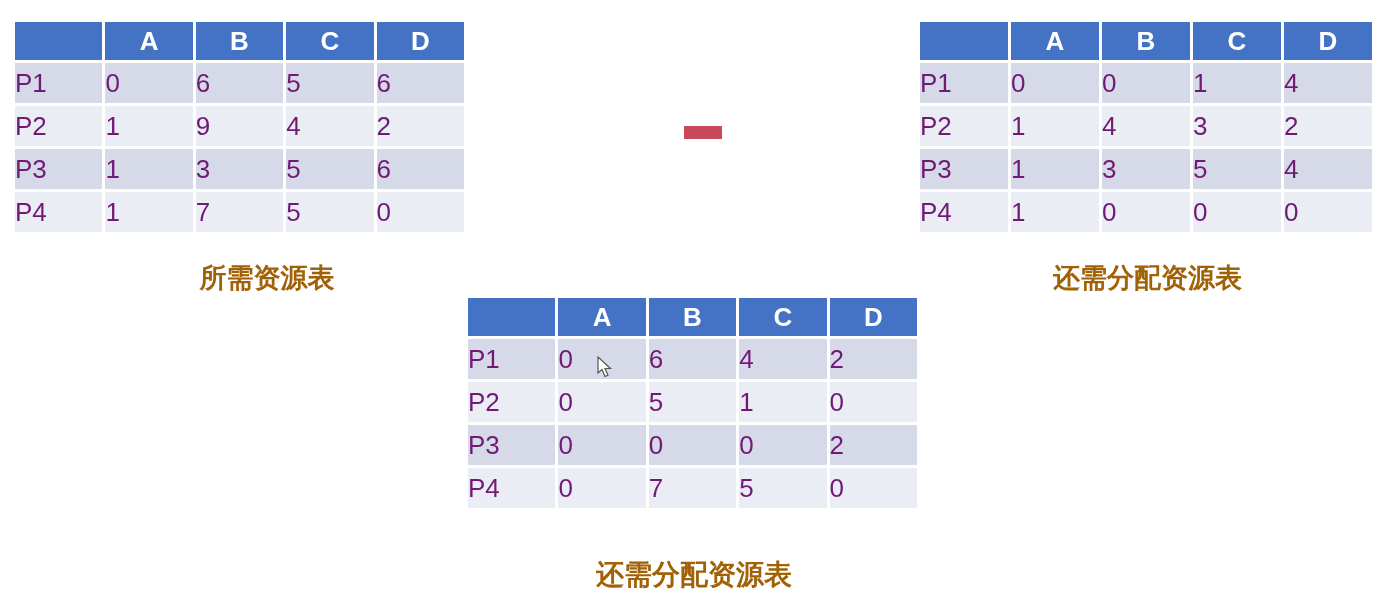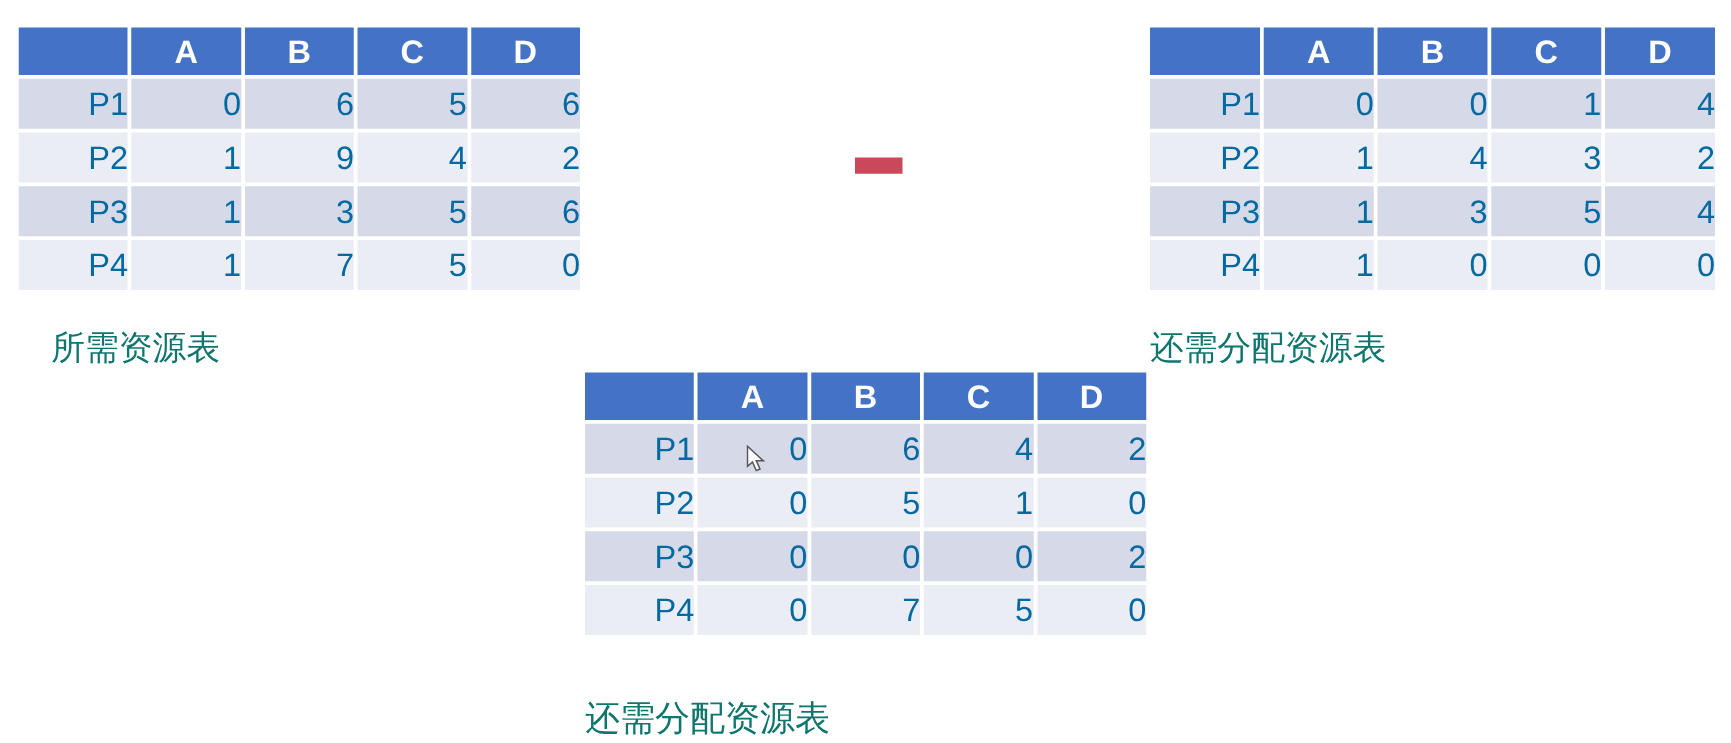--- a/index.html
+++ b/index.html
@@ -24,38 +24,39 @@
     background: #4472C4;
     color: #ffffff;
     font-weight: bold;
     font-size: 26px;
     height: 38px;
     text-align: center;
     padding: 0;
   }
   .tbl td {
     font-size: 26px;
-    color: #0369a1;
+    color: #701a75;
     height: 40px;
-    text-align: right;
+    text-align: left;
     padding: 0;
   }
   .tbl tbody tr:nth-child(odd) td { background: #D6DAE8; }
   .tbl tbody tr:nth-child(even) td { background: #EBEDF5; }
 
   #required-table   { left: 12px;  top: 19px;  width: 455px; }
   #allocated-table  { left: 917px; top: 19px;  width: 458px; }
   #need-table       { left: 465px; top: 295px; width: 455px; }
 
   .caption {
     position: absolute;
     font-size: 27px;
-    color: #0f766e;
-    text-align: left;
+    color: #a16207;
+    text-align: center;
     white-space: nowrap;
+    font-weight: bold;
   }
   #required-caption  { left: 41px;  top: 260px; width: 452px; }
   #allocated-caption { left: 920px; top: 260px; width: 455px; }
   #need-caption      { left: 468px; top: 556px; width: 452px; font-size: 28px; }
 
   #minus-sign {
     position: absolute;
     left: 684px;
     top: 126px;
     width: 38px;

